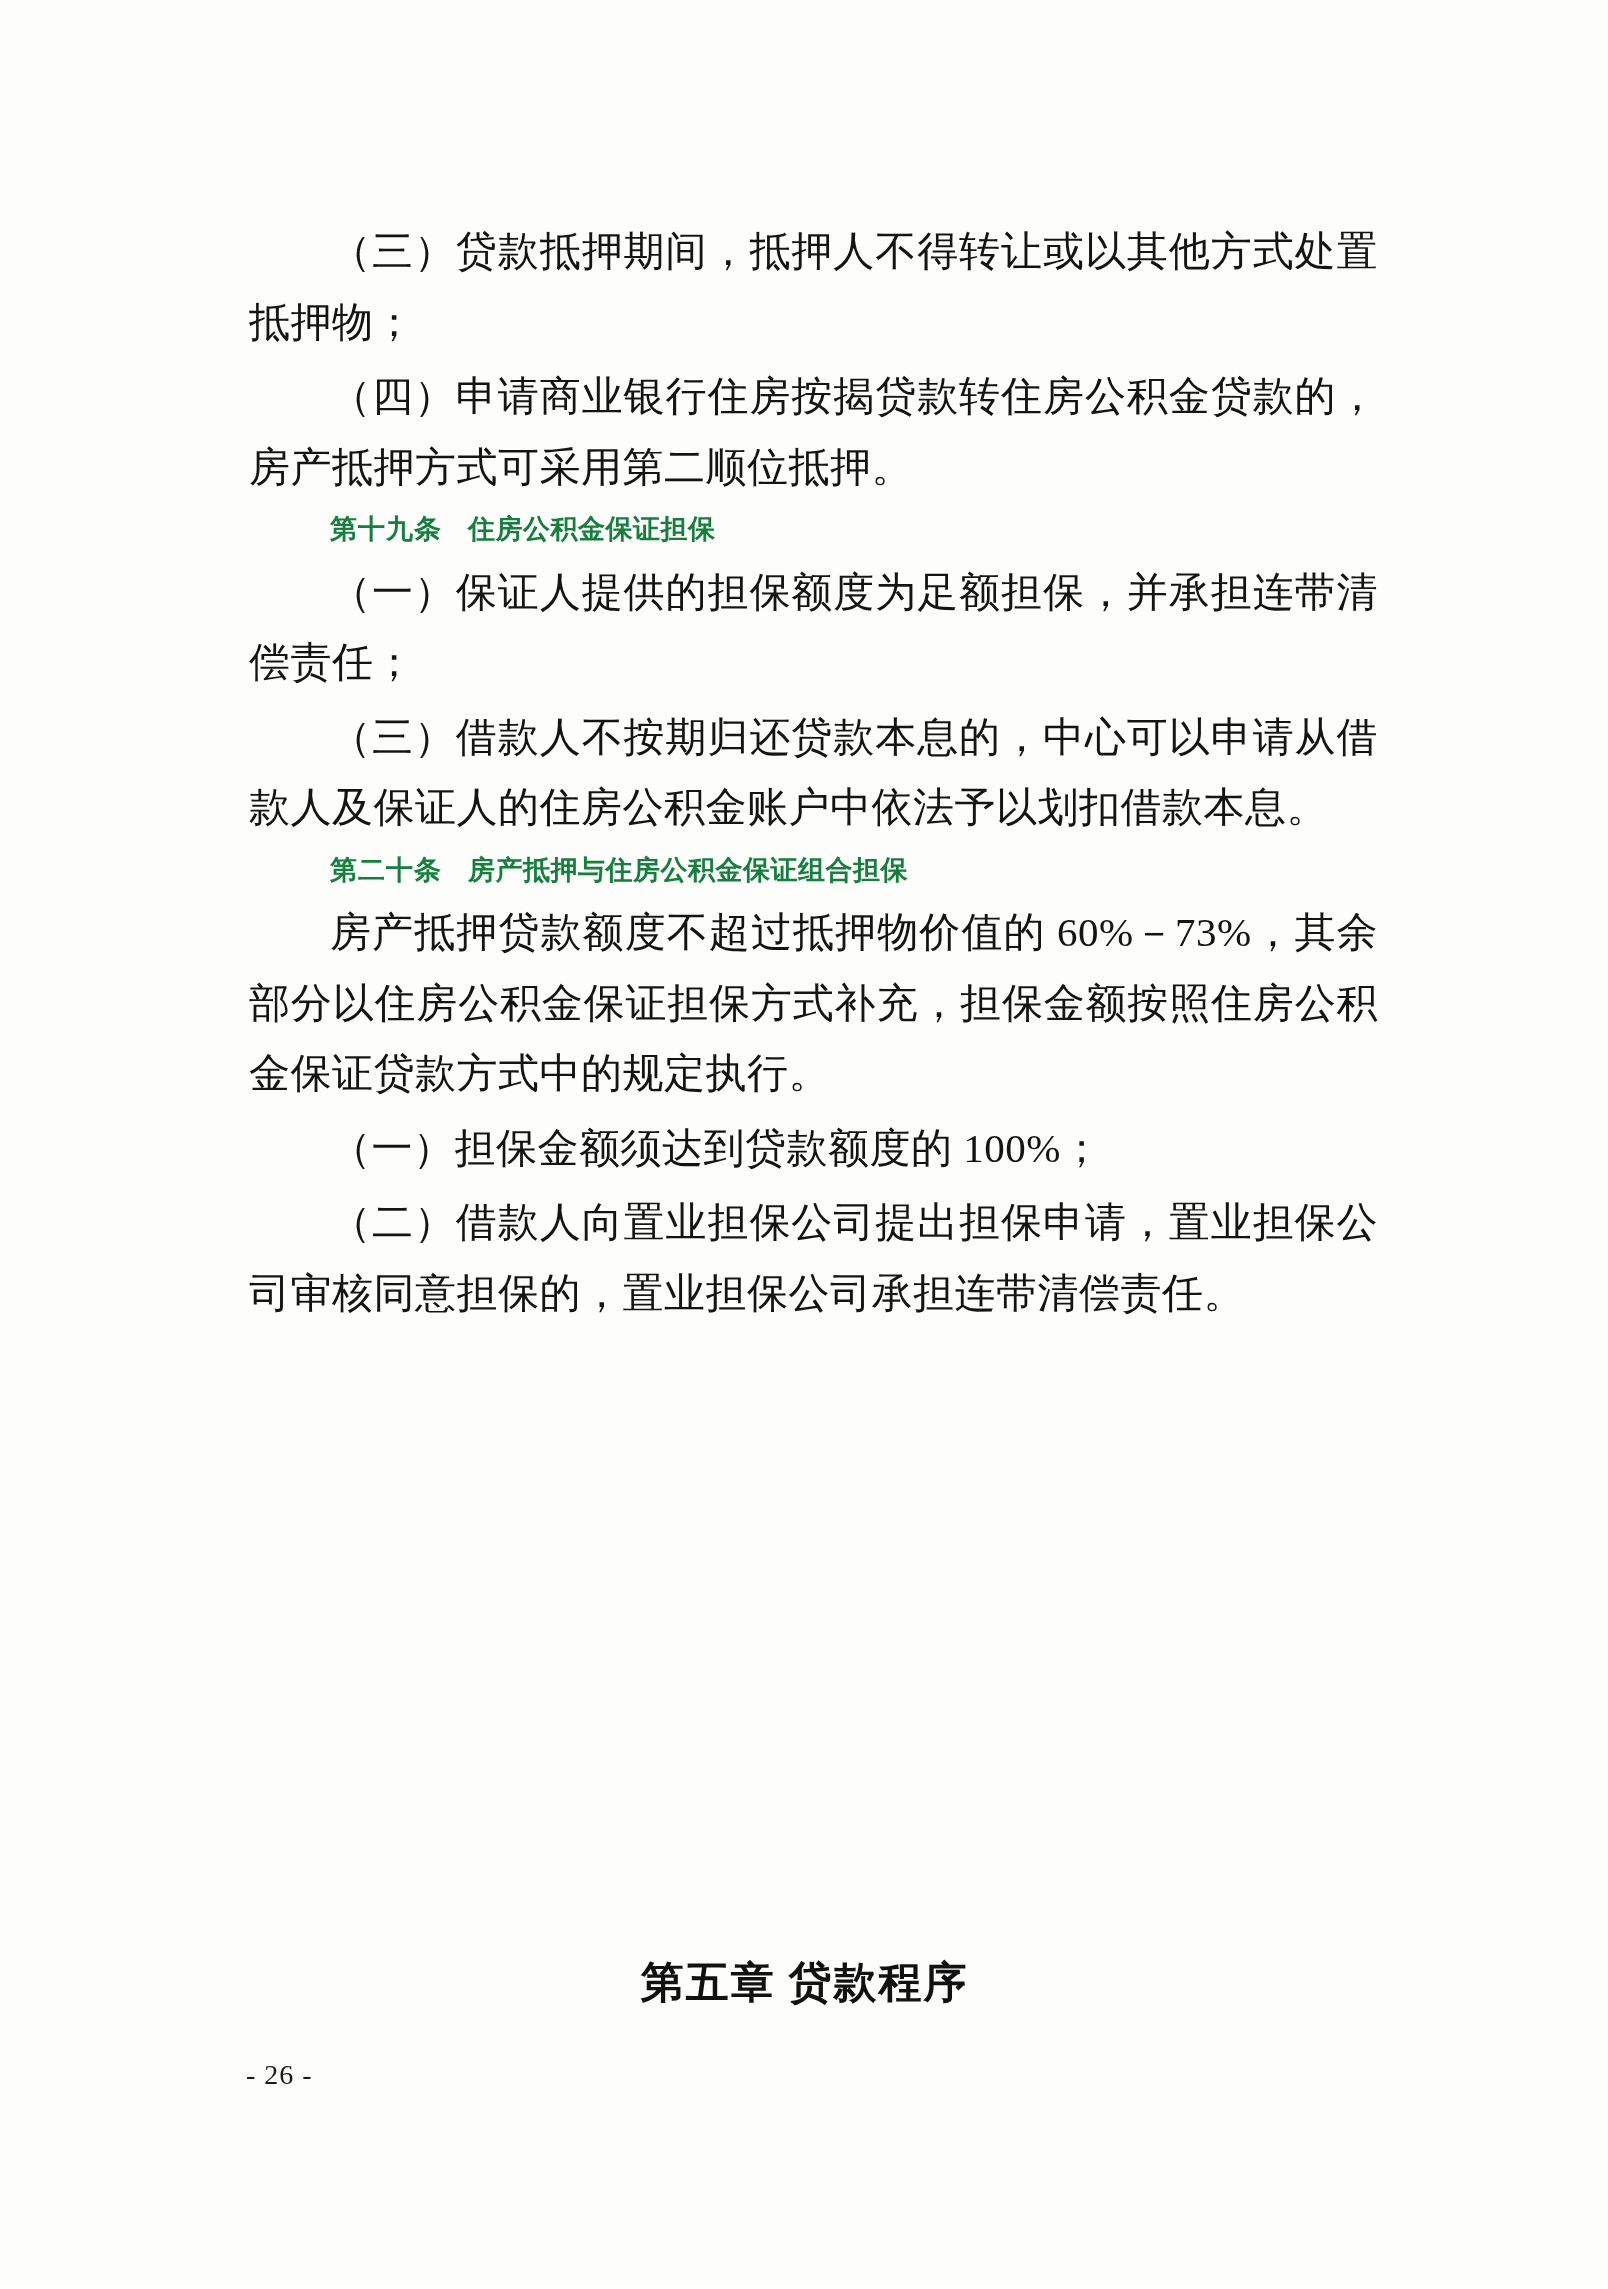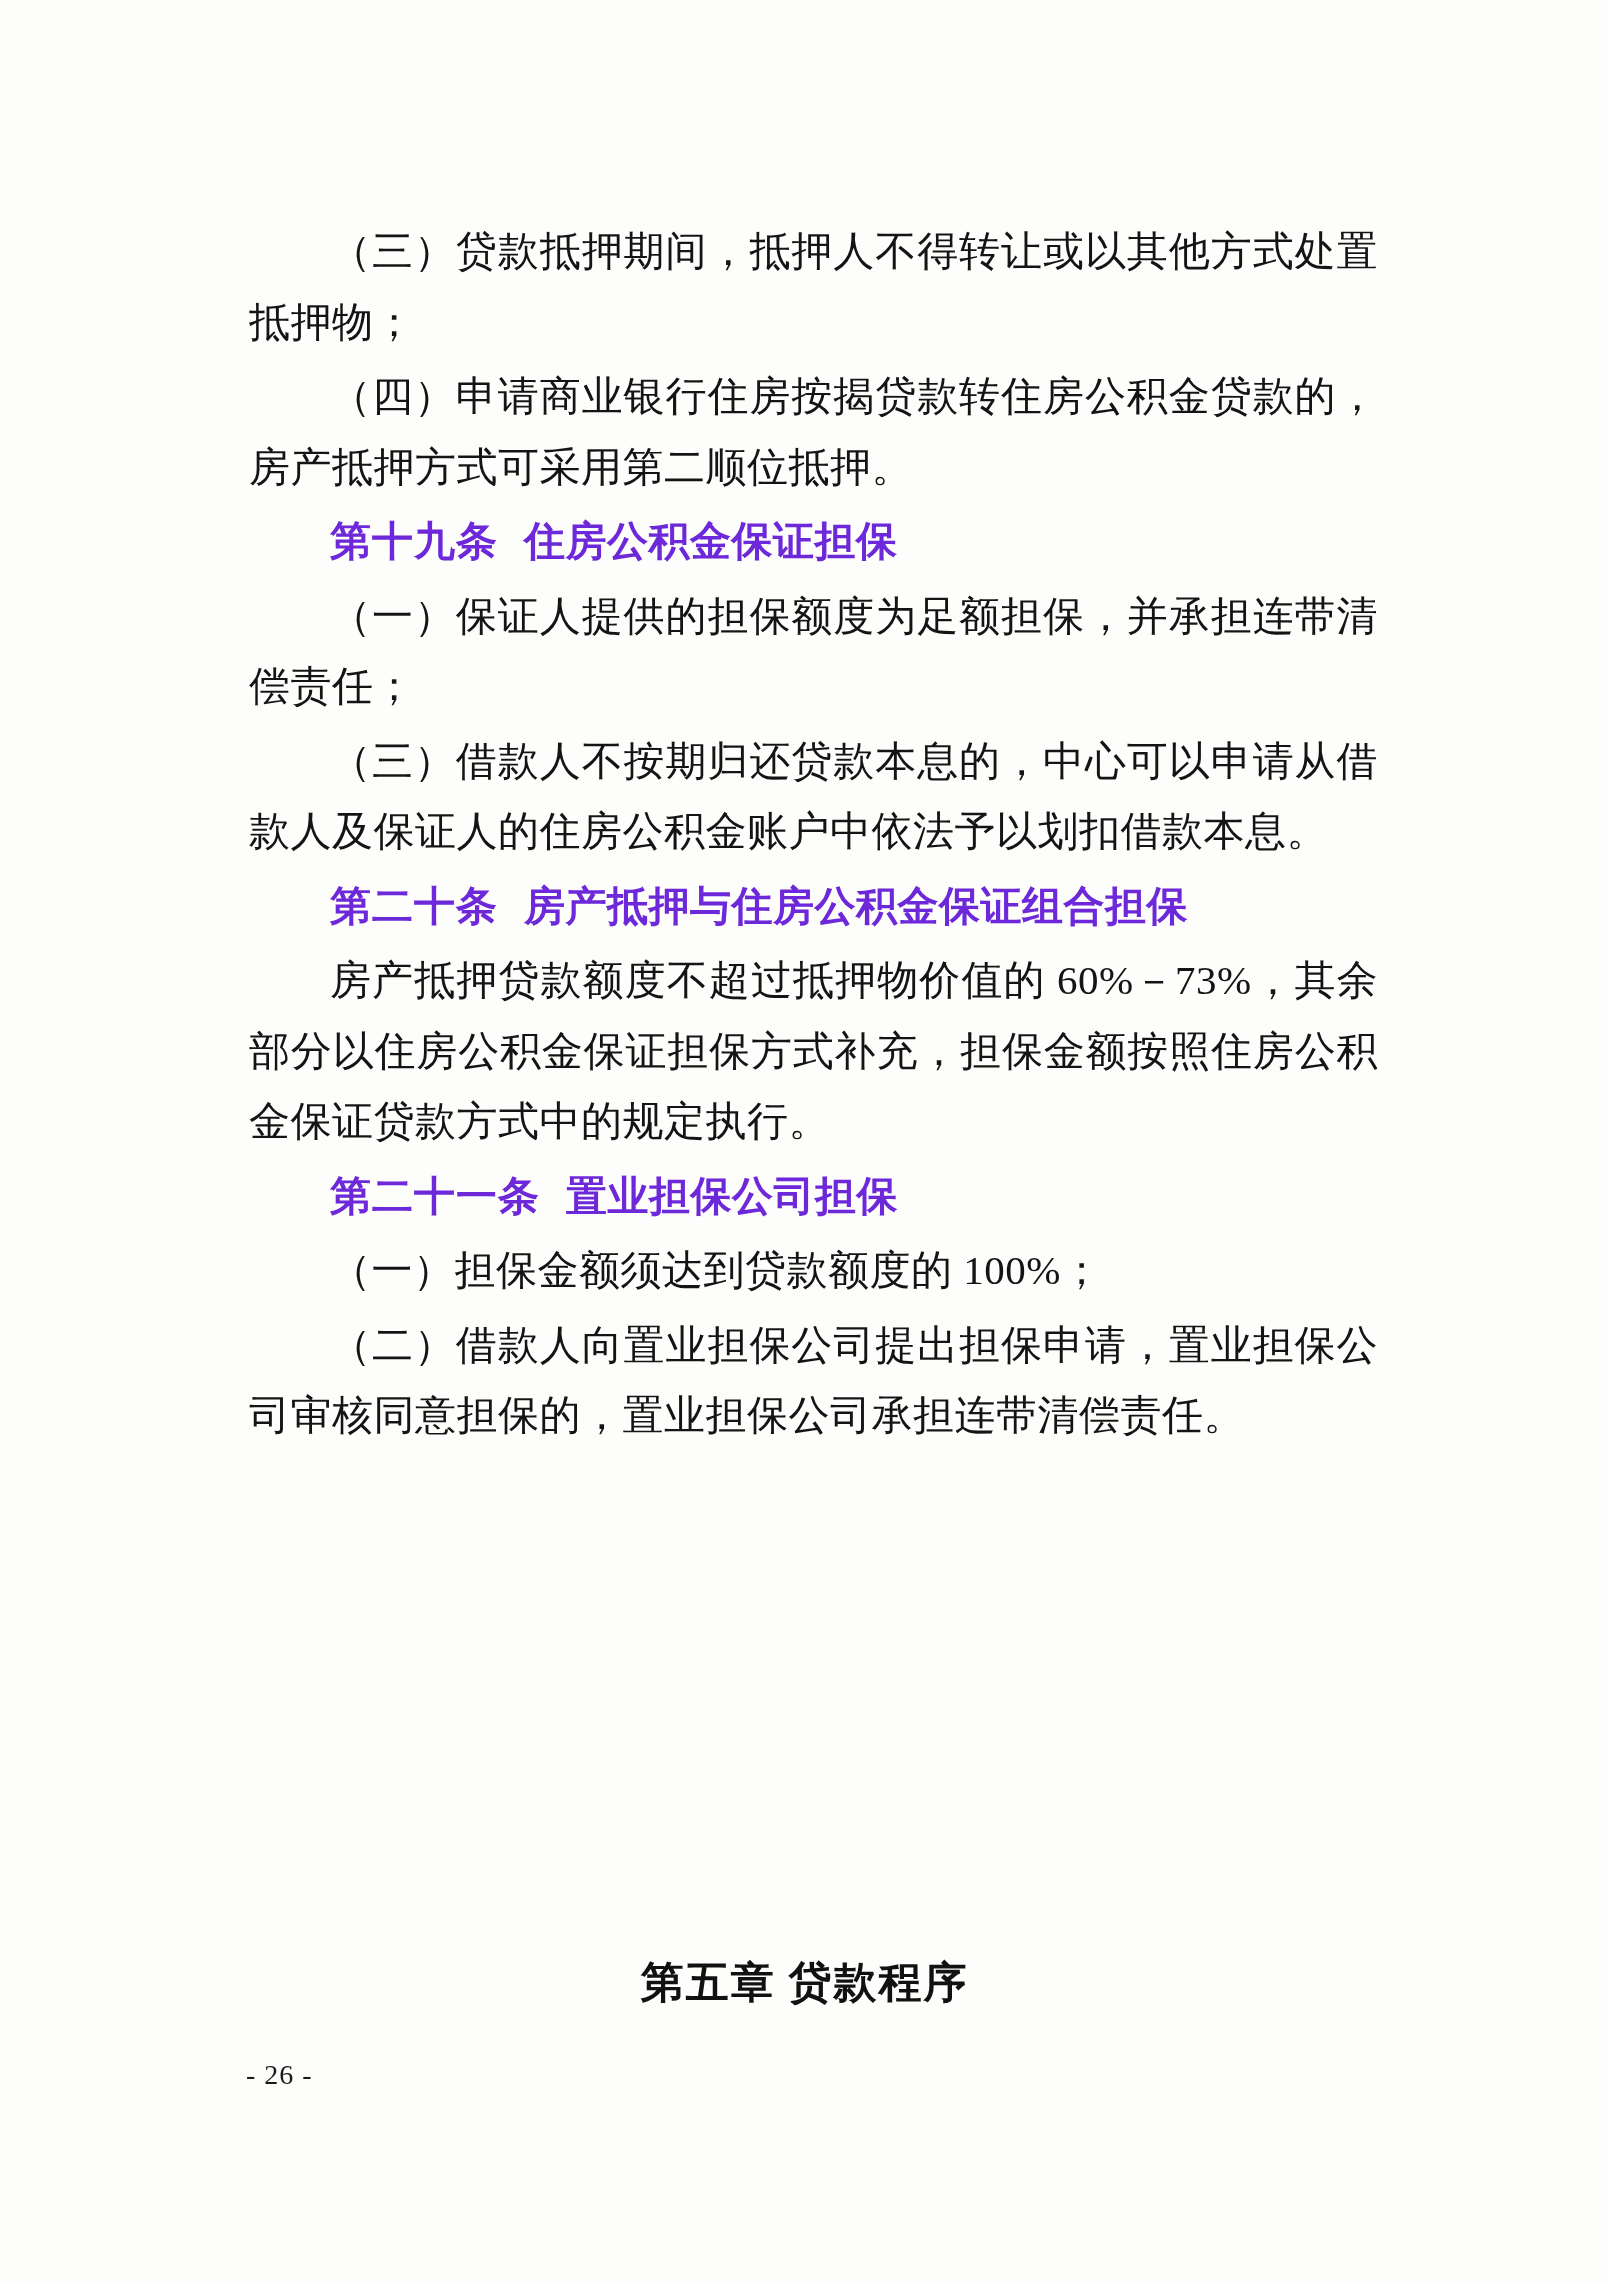--- a/index.html
+++ b/index.html
@@ -34,26 +34,26 @@
     line-height: 1.72;
     letter-spacing: 0.5px;
     text-align: justify;
     text-justify: inter-character;
     margin: 0 0 4px 0;
     text-indent: 81px;
     color: #141414;
     font-family: "Liberation Serif", "DejaVu Serif", serif;
   }
   .heading {
-    font-size: 41px;
+    font-size: 27px;
     line-height: 1.72;
     letter-spacing: 0.5px;
     margin: 0 0 4px 0;
     text-indent: 81px;
-    color: #6d28d9;
+    color: #15803d;
     font-weight: 600;
   }
   .heading .num {
     font-weight: 700;
     letter-spacing: 1px;
   }
   .heading .gap {
     display: inline-block;
     width: 26px;
   }
@@ -99,23 +99,20 @@
 
 
     <p class="para">（三）借款人不按期归还贷款本息的，中心可以申请从借款人及保证人的住房公积金账户中依法予以划扣借款本息。</p>
 
     <p class="heading">
       <span class="num">第二十条</span><span class="gap"></span><span>房产抵押与住房公积金保证组合担保</span>
     </p>
 
     <p class="para">房产抵押贷款额度不超过抵押物价值的 60%－73%，其余部分以住房公积金保证担保方式补充，担保金额按照住房公积金保证贷款方式中的规定执行。</p>
 
-    <p class="heading">
-      <span class="num">第二十一条</span><span class="gap"></span><span>置业担保公司担保</span>
-    </p>
 
     <p class="para">（一）担保金额须达到贷款额度的 100%；</p>
 
     <p class="para">（二）借款人向置业担保公司提出担保申请，置业担保公司审核同意担保的，置业担保公司承担连带清偿责任。</p>
 
   </div>
 
   <div class="chapter-title">第五章  贷款程序</div>
 
   <div class="page-number">- 26 -</div>

